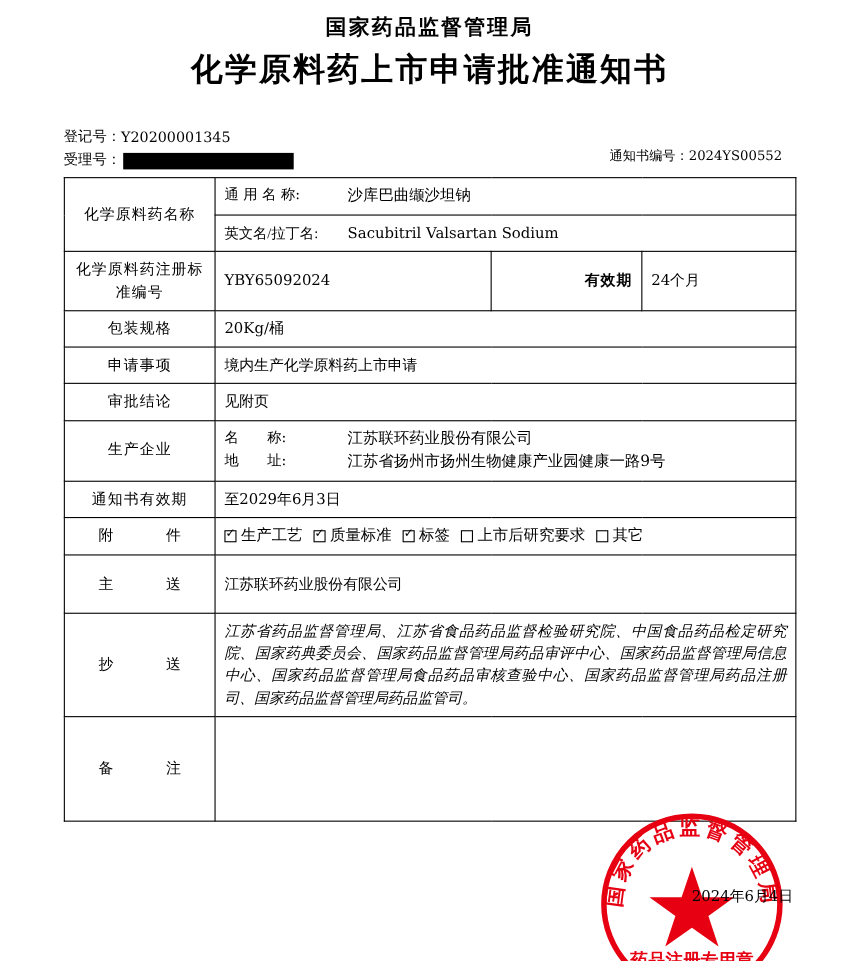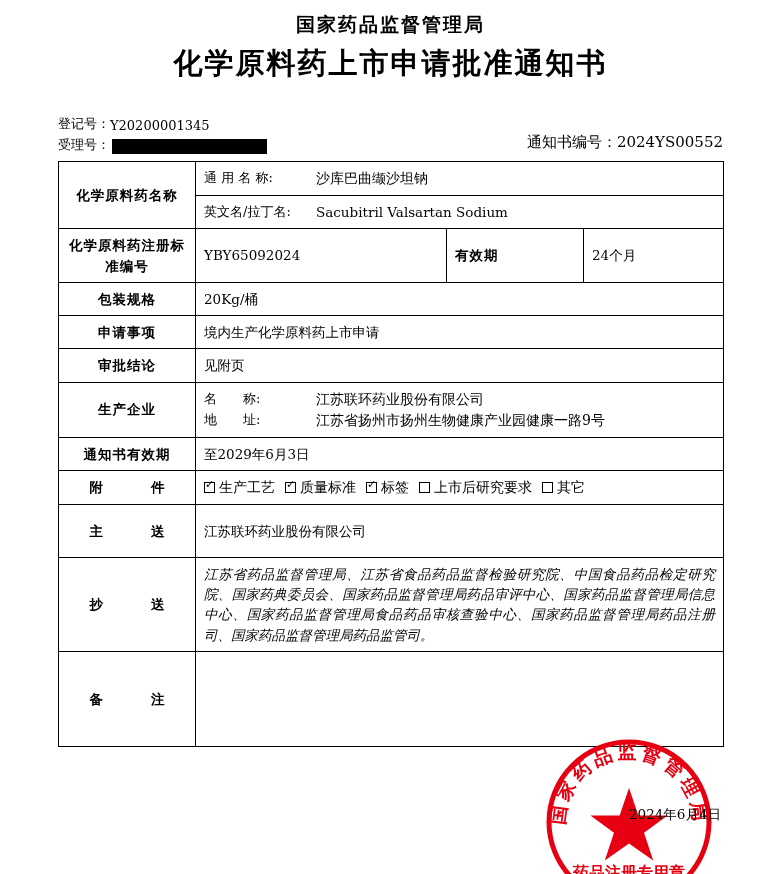--- a/index.html
+++ b/index.html
@@ -55,72 +55,73 @@
   .redaction {
     display: inline-block;
     width: 155px;
     height: 15px;
     background: #000000;
     margin-left: 2px;
     vertical-align: middle;
   }
   .notice-no {
     position: absolute;
-    right: 0;
+    right: 12px;
     top: 0;
-    font-size: 15px;
+    font-size: 12px;
     white-space: nowrap;
   }
   table.main {
     margin: 7px 58px 0 58px;
     border-collapse: collapse;
     width: 665px;
     table-layout: fixed;
     font-family: "DejaVu Serif", "Liberation Serif", serif;
   }
   table.main td {
     border: 1px solid #000000;
     padding: 6px 8px;
     font-size: 13.5px;
     vertical-align: middle;
     line-height: 1.5;
   }
   td.label {
     width: 137px;
     text-align: center;
-    font-weight: bold;
+    font-weight: normal;
     font-size: 14.5px;
     letter-spacing: 1px;
   }
   td.label.spaced {
     letter-spacing: 7px;
     text-indent: 7px;
   }
   .sub-line {
     display: flex;
     align-items: flex-start;
   }
   .sub-key {
     width: 112px;
     flex: none;
     font-size: 13px;
   }
   .sub-key.wide {
     width: 112px;
+    font-family: Liberation Serif, serif;
   }
   .sub-val {
     font-size: 14px;
   }
   .latin {
     font-family: "DejaVu Serif", "Liberation Serif", serif;
     font-size: 13.5px;
   }
   td.valid-label {
     width: 135px;
-    text-align: left;
+    text-align: right;
     font-weight: bold;
     font-size: 14.5px;
     letter-spacing: 1px;
     margin-top: 35px;
   }
   .attach-list {
     display: flex;
     flex-wrap: wrap;
     align-items: center;
     gap: 3px;

